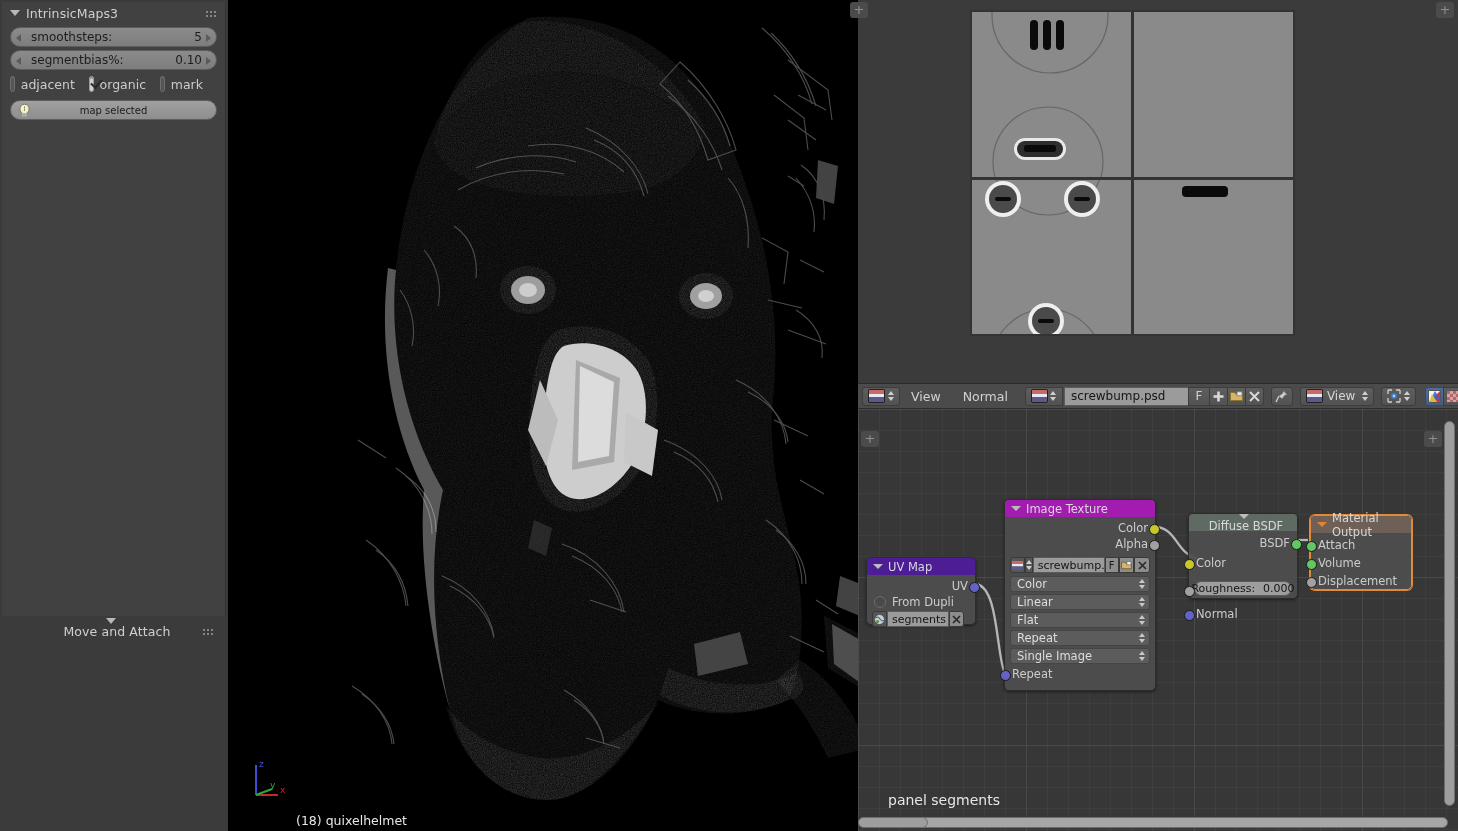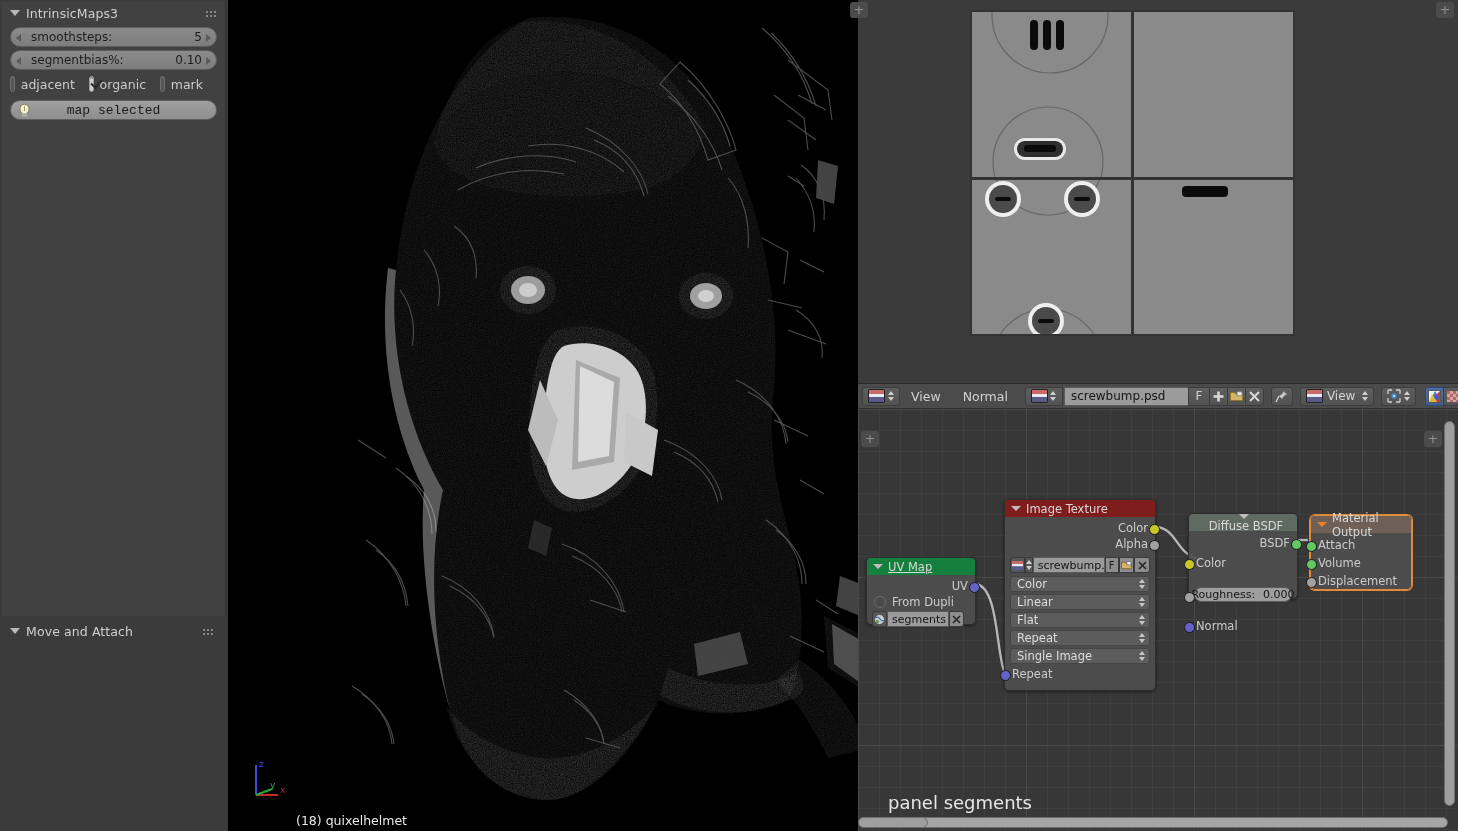--- a/index.html
+++ b/index.html
@@ -38,25 +38,25 @@
   .cbox{width:14px;height:14px;border-radius:3px;background:#555;border:1px solid #6e6e6e;
      position:relative;box-shadow:inset 0 1px 0 #6a6a6a;}
   .cbox.on{background:#cfcfcf;border-color:#9c9c9c;}
   .cbox.on:after{content:"";position:absolute;left:3px;top:0px;width:5px;height:9px;
      border:solid #2a2a2a;border-width:0 2px 2px 0;transform:rotate(42deg);}
   .cblab{margin:0 14px 0 6px;font-size:12.5px;color:#cbcbcb;}
 
   .btnwide{height:20px;margin:8px 8px;border-radius:10px;
      background:linear-gradient(#a0a0a0,#8e8e8e);border:1px solid #5f5f5f;
      display:flex;align-items:center;justify-content:center;position:relative;
-     color:#1b1b1b;font-size:13px;box-sizing:border-box;font-family:Liberation Mono, monospace;}
+     color:#1b1b1b;font-size:10px;box-sizing:border-box;}
   .bulb{position:absolute;left:6px;top:2px;width:15px;height:15px;}
 
   #panel-move{position:absolute;left:0px;top:618px;width:226px;height:30px;background:#3b3b3b;}
-  #panel-move .panel-head{height:26px;padding-left:16px;}
+  #panel-move .panel-head{height:26px;padding-left:16px;flex-direction:column;}
 
   
   #viewport{left:228px;top:0;width:630px;height:831px;background:#000;overflow:hidden;}
   #helmet{position:absolute;left:0;top:0;width:630px;height:831px;}
   .axisgiz{position:absolute;left:20px;bottom:30px;width:46px;height:46px;}
   #objname{position:absolute;left:68px;bottom:3px;color:#e8e8e8;font-size:12.5px;
      text-shadow:0 0 3px #000;}
 
   
   #imgeditor{left:858px;top:0;width:600px;height:383px;background:#3b3b3b;}
@@ -98,52 +98,52 @@
      background-image:linear-gradient(rgba(255,255,255,.035) 1px,transparent 1px),
                       linear-gradient(90deg,rgba(255,255,255,.035) 1px,transparent 1px),
                       linear-gradient(rgba(255,255,255,.055) 1px,transparent 1px),
                       linear-gradient(90deg,rgba(255,255,255,.055) 1px,transparent 1px);
      background-size:21px 21px,21px 21px,168px 168px,168px 168px;overflow:hidden;}
   .node{position:absolute;border-radius:5px;background:rgba(78,78,78,.93);
      border:1px solid #2d2d2d;box-shadow:0 1px 3px rgba(0,0,0,.5);box-sizing:border-box;}
   .node.sel{border:1px solid #e08a3c;box-shadow:0 0 0 1px #e08a3c;}
   .nhead{height:17px;display:flex;align-items:center;padding-left:6px;border-radius:4px 4px 0 0;
      font-size:11.5px;color:#d8d8d8;}
-  .nhead.texture{background:#7f1d1d;text-align:center;}
+  .nhead.texture{background:#a21caf;text-align:center;}
   .nhead.shader{background:#5f6b62;flex-direction:column;}
   .nhead.output{background:#6e6056;}
-  .nhead.input{background:#15803d;text-decoration:underline;}
+  .nhead.input{background:#4c1d95;}
   .ntri{width:0;height:0;border-left:5px solid transparent;border-right:5px solid transparent;
      border-top:5px solid #bdbdbd;margin-right:5px;}
   .ntri.orange{border-top-color:#e5842e;}
   .nrow{height:16px;display:flex;align-items:center;font-size:11.5px;color:#ccc;
      padding:0 7px;position:relative;}
   .nrow.r{justify-content:flex-end;}
   .sock{position:absolute;width:9px;height:9px;border-radius:50%;border:1px solid #191919;}
   .sock.l{left:-5px;}.sock.r{right:-5px;}
   .yellow{background:#c7c729;}.grey{background:#a1a1a1;}.blue{background:#6363c7;}
   .green{background:#63c763;}
   .dd{height:16px;margin:2px 5px;border-radius:3px;background:#5c5c5c;border:1px solid #454545;
      display:flex;align-items:center;padding:0 6px;font-size:11.5px;color:#ddd;
      position:relative;box-sizing:border-box;}
   .ddarr{position:absolute;right:4px;top:2px;display:flex;flex-direction:column;gap:2px;}
   .ddarr b{display:block;width:0;height:0;border-left:3px solid transparent;
      border-right:3px solid transparent;}
   .ddarr b.u{border-bottom:4px solid #c8c8c8;}
   .ddarr b.d{border-top:4px solid #c8c8c8;}
-  .pill{height:15px;margin:16px 5px;border-radius:8px;background:#9e9e9e;border:1px solid #5a5a5a;
+  .pill{height:15px;margin:10px 5px;border-radius:8px;background:#9e9e9e;border:1px solid #5a5a5a;
      display:flex;align-items:center;justify-content:center;gap:8px;font-size:11px;color:#151515;
      box-sizing:border-box;}
   .imgrow{display:flex;align-items:center;margin:3px 5px;gap:0px;}
   .imgrow .mini{height:16px;border:1px solid #3a3a3a;background:#565656;display:flex;
      align-items:center;justify-content:center;box-sizing:border-box;}
   .nodefield{height:16px;background:#9b9b9b;border:1px solid #5a5a5a;color:#151515;
      font-size:11px;display:flex;align-items:center;padding:0 4px;box-sizing:border-box;}
   .radio{width:10px;height:10px;border-radius:50%;background:#4a4a4a;border:1px solid #6b6b6b;}
-  #panelsegments{position:absolute;left:30px;top:383px;color:#e6e6e6;font-size:18px;}
+  #panelsegments{position:absolute;left:30px;top:383px;color:#e6e6e6;font-size:14px;}
   .vscroll{position:absolute;right:3px;top:12px;width:11px;height:385px;border-radius:6px;
      background:#9e9e9e;border:1px solid #6d6d6d;box-sizing:border-box;}
   .hscroll{position:absolute;left:4px;bottom:3px;width:586px;height:11px;border-radius:6px;
      background:#a6a6a6;border:1px solid #6d6d6d;box-sizing:border-box;}
   .hscroll2{position:absolute;left:0px;bottom:3px;width:70px;height:11px;border-radius:6px;
      background:#9e9e9e;border:1px solid #6d6d6d;box-sizing:border-box;}
   svg{display:block;}
 </style>
 </head>
 <body>

